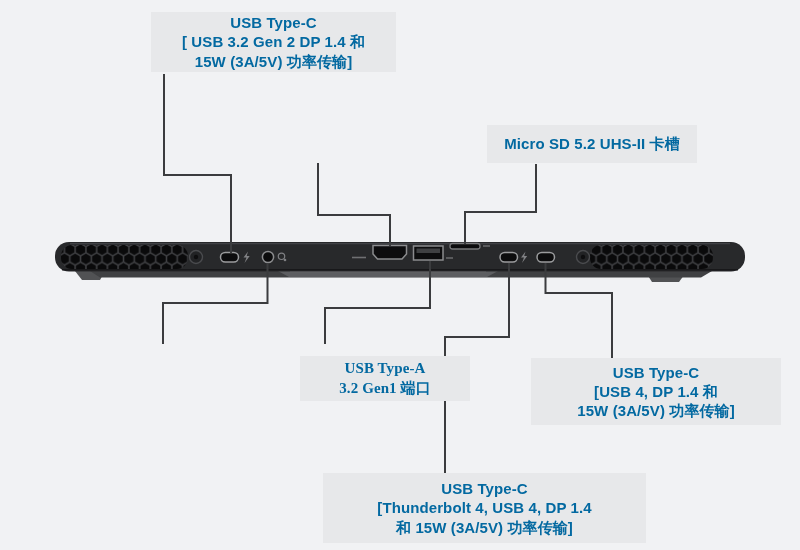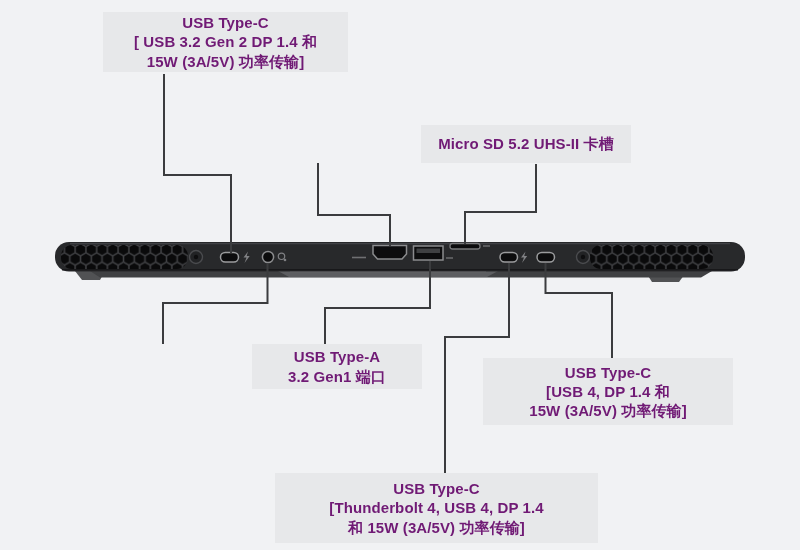--- a/index.html
+++ b/index.html
@@ -1,21 +1,21 @@
 <!DOCTYPE html>
 <html><head>
 <meta charset="utf-8">
 <style>
   html,body{margin:0;padding:0;background:#f1f2f4;}
   .canvas{position:relative;width:800px;height:550px;background:#f1f2f4;overflow:hidden;
           font-family:"Liberation Sans","DejaVu Sans",sans-serif;}
   .art{position:absolute;left:0;top:0;}
-  .callout{position:absolute;background:#e7e8ea;color:#701a75;font-weight:700;font-size:15px;
+  .callout{position:absolute;background:#e7e8ea;color:#0369a1;font-weight:700;font-size:15px;
            line-height:1.28;text-align:center;display:flex;align-items:center;justify-content:center;
-           white-space:pre-line;letter-spacing:.1px;}
+           white-space:pre-line;letter-spacing:.1px;margin-left:48px;}
 </style>
 </head>
 <body>
 
 <div class="canvas">
 
   <svg class="art" width="800" height="550" viewBox="0 0 800 550">
     <defs>
       <pattern id="hexpat" x="0" y="245" width="10.74" height="18.6" patternUnits="userSpaceOnUse">
         <rect width="10.74" height="18.6" fill="#404144"></rect>
@@ -94,26 +94,26 @@
     </g>
   </svg>
 
   <div class="callout" style="left:103px;top:12px;width:245px;height:60px;">
     <span>USB Type-C
 [ USB 3.2 Gen 2 DP 1.4 和
 15W (3A/5V) 功率传输]</span>
   </div>
 
 
-  <div class="callout" style="left:421px;top:125px;width:210px;height:38px;">
+  <div class="callout" style="left:439px;top:125px;width:210px;height:38px;">
     <span>Micro SD 5.2 UHS-II 卡槽</span>
   </div>
 
 
-  <div class="callout" style="left:252px;top:344px;width:170px;height:45px;">
+  <div class="callout" style="left:252px;top:356px;width:170px;height:45px;font-family:Liberation Serif, serif;">
     <span>USB Type-A
 3.2 Gen1 端口</span>
   </div>
 
   <div class="callout" style="left:483px;top:358px;width:250px;height:67px;">
     <span>USB Type-C
 [USB 4, DP 1.4 和
 15W (3A/5V) 功率传输]</span>
   </div>
 

